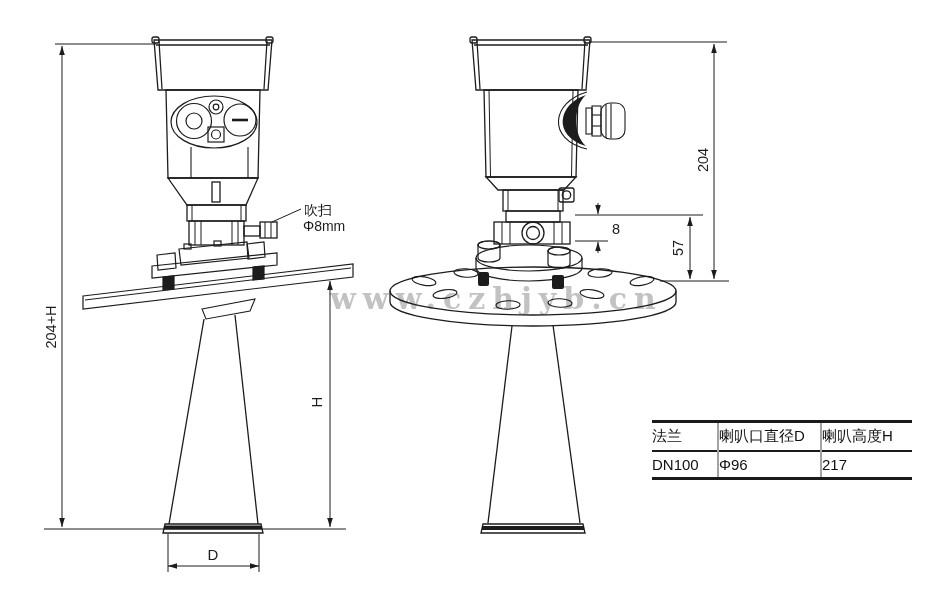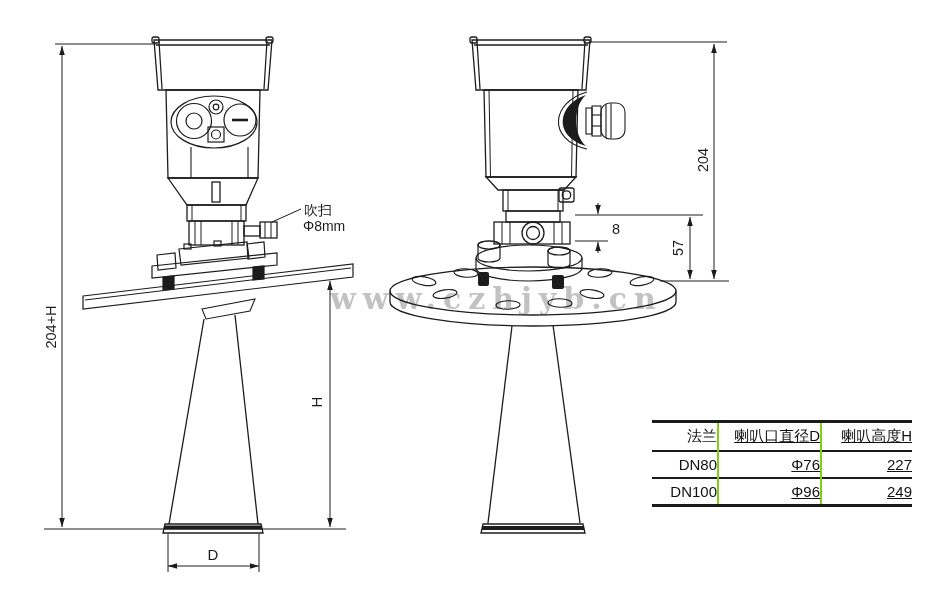--- a/index.html
+++ b/index.html
@@ -6,24 +6,24 @@
   #canvas{position:relative;width:944px;height:591px;background:#fff;overflow:hidden;
           font-family:"Liberation Sans",sans-serif;}
   svg{position:absolute;left:0;top:0;}
   .lbl{font-family:"Liberation Sans",sans-serif;fill:#1c1c1c;}
   .wm{font-family:"DejaVu Serif","Liberation Serif",serif;font-weight:bold;letter-spacing:7px;}
   
   .spec-table-wrap{position:absolute;left:652px;top:420px;width:256px;}
   table.spec{border-collapse:collapse;table-layout:fixed;width:256px;
              border-top:3px solid #1a1a1a;border-bottom:3px solid #1a1a1a;
              font-size:15px;color:#111;}
-  table.spec td,table.spec th{padding:0;text-align:right;vertical-align:middle;
+  table.spec td,table.spec th{padding:0;text-align:left;vertical-align:middle;
              font-weight:normal;height:25px;border-top:2px solid #1a1a1a;}
   table.spec thead th{height:27px;border-top:none;}
-  table.spec td+td,table.spec th+th{border-left:2px solid #84cc16;text-decoration:underline;}
+  table.spec td+td,table.spec th+th{border-left:2px solid #a3a3a3;}
   .c0{width:65px}.c1{width:101px}.c2{width:90px}
 </style>
 </head>
 <body>
 
 <div id="canvas">
 
 <svg width="944" height="591" viewBox="0 0 944 591">
   <defs>
     <marker id="arr" markerUnits="userSpaceOnUse" markerWidth="10" markerHeight="7" refX="9" refY="2.8" orient="auto-start-reverse">
@@ -226,26 +226,21 @@
   <table class="spec">
     <thead>
       <tr>
         <th class="c0">法兰</th>
         <th class="c1">喇叭口直径D</th>
         <th class="c2">喇叭高度H</th>
       </tr>
     </thead>
     <tbody>
       <tr>
-        <td>DN80</td>
-        <td>Φ76</td>
-        <td>227</td>
-      </tr>
-      <tr>
         <td>DN100</td>
         <td>Φ96</td>
-        <td>249</td>
+        <td>217</td>
       </tr>
     </tbody>
   </table>
 </div>
 
 </div>
 
 </body></html>

